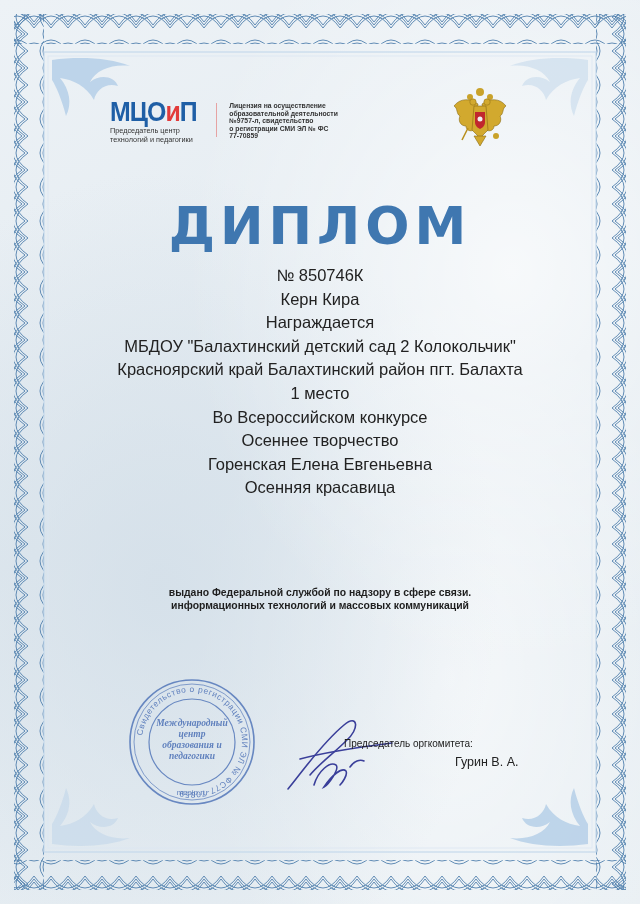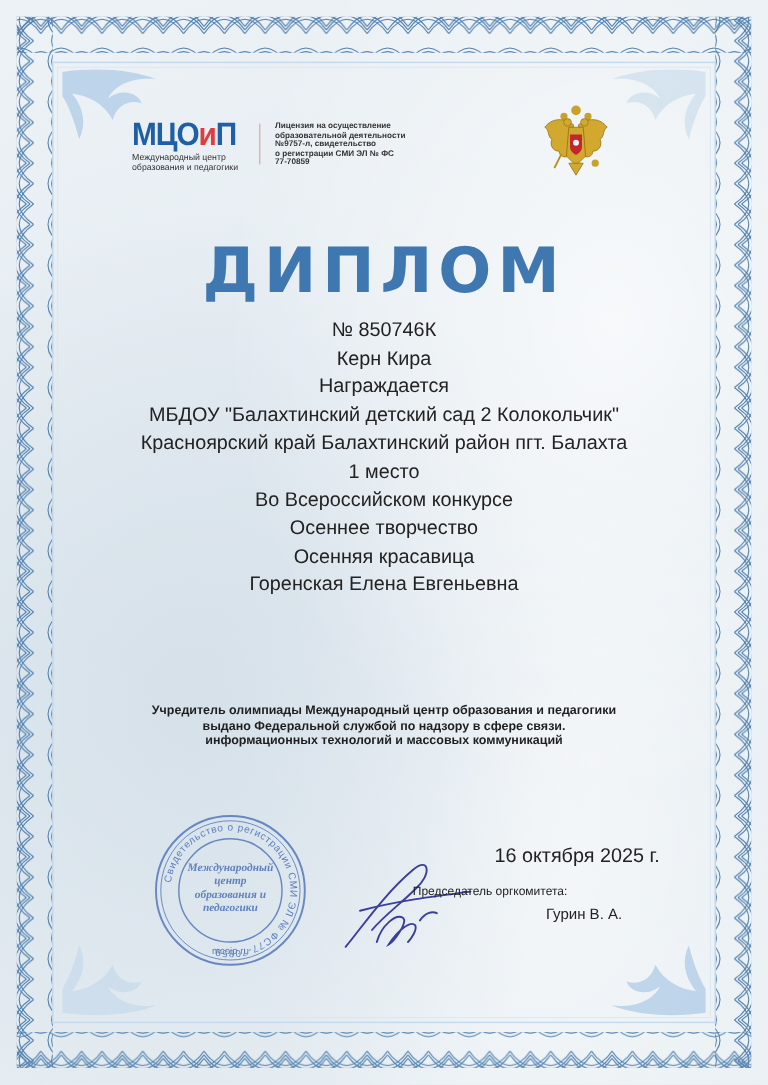--- a/index.html
+++ b/index.html
@@ -120,22 +120,22 @@
       <path d="M588 844 C560 848 530 846 510 838 C528 840 544 834 550 822 C540 830 526 828 522 818 C534 822 544 814 546 804 C554 818 566 824 580 826 C570 814 568 800 574 788 C578 804 584 818 588 824 Z"></path>
       <path d="M588 60 C560 56 530 58 510 66 C528 64 544 70 550 82 C540 74 526 76 522 86 C534 82 544 90 546 100 C554 86 566 80 580 78 C570 90 568 104 574 116 C578 100 584 86 588 80 Z" opacity="0.5"></path>
       <path d="M52 844 C80 848 110 846 130 838 C112 840 96 834 90 822 C100 830 114 828 118 818 C106 822 96 814 94 804 C86 818 74 824 60 826 C70 814 72 800 66 788 C62 804 56 818 52 824 Z" opacity="0.5"></path>
     </g>
   </svg>
 
   <div class="logo">
     <div class="logo-main">
       <div class="logo-mark"><span>МЦО</span><span class="red">и</span><span>П</span></div>
       <div class="logo-sub">
-        <div>Международный центр</div>
-        <div>образования и педагогики</div>
+        <div>Председатель центр</div>
+        <div>технологий и педагогики</div>
       </div>
     </div>
     <div class="logo-divider"></div>
     <div class="logo-license">
       <div>Лицензия на осуществление</div>
       <div>образовательной деятельности</div>
       <div>№9757-л, свидетельство</div>
       <div>о регистрации СМИ ЭЛ № ФС</div>
       <div>77-70859</div>
     </div>
@@ -167,26 +167,25 @@
 
   <div class="body-lines">
     <div>№ 850746К</div>
     <div>Керн Кира</div>
     <div>Награждается</div>
     <div>МБДОУ "Балахтинский детский сад 2 Колокольчик"</div>
     <div>Красноярский край Балахтинский район пгт. Балахта</div>
     <div>1 место</div>
     <div>Во Всероссийском конкурсе</div>
     <div>Осеннее творчество</div>
+    <div>Горенская Елена Евгеньевна</div>
     <div>Осенняя красавица</div>
-    <div>Горенская Елена Евгеньевна</div>
   </div>
 
   <div class="footer-note">
-    <div>Учредитель олимпиады Международный центр образования и педагогики</div>
     <div>выдано Федеральной службой по надзору в сфере связи.</div>
     <div>информационных технологий и массовых коммуникаций</div>
   </div>
 
   <svg class="stamp" width="128" height="128" viewBox="0 0 128 128">
     <defs>
       <path id="ringPath" d="M64 64 m-50 0 a50 50 0 1 1 100 0 a50 50 0 1 1 -100 0"></path>
     </defs>
     <circle cx="64" cy="64" r="62" fill="none" stroke="#4a6fb5" stroke-width="1.6" opacity="0.8"></circle>
     <circle cx="64" cy="64" r="58" fill="none" stroke="#4a6fb5" stroke-width="0.8" opacity="0.8"></circle>
@@ -203,17 +202,16 @@
 
   <svg class="signature" width="120" height="90" viewBox="0 0 120 90">
     <g fill="none" stroke="#3a3f9a" stroke-width="1.6" stroke-linecap="round">
       <path d="M8 84 C20 70 40 40 64 20 C78 8 80 24 66 36 C54 48 40 58 30 70"></path>
       <path d="M20 54 C50 46 80 42 112 38"></path>
       <path d="M34 80 C38 66 50 56 56 60 C60 64 48 80 44 82 C52 70 62 62 66 66 C68 70 62 78 60 80"></path>
       <path d="M70 62 C74 56 80 54 84 56"></path>
     </g>
   </svg>
 
-  <div class="date">16 октября 2025 г.</div>
   <div class="chair-title">Председатель оргкомитета:</div>
   <div class="chair-name">Гурин В. А.</div>
 
 </div>
 
 </body></html>

